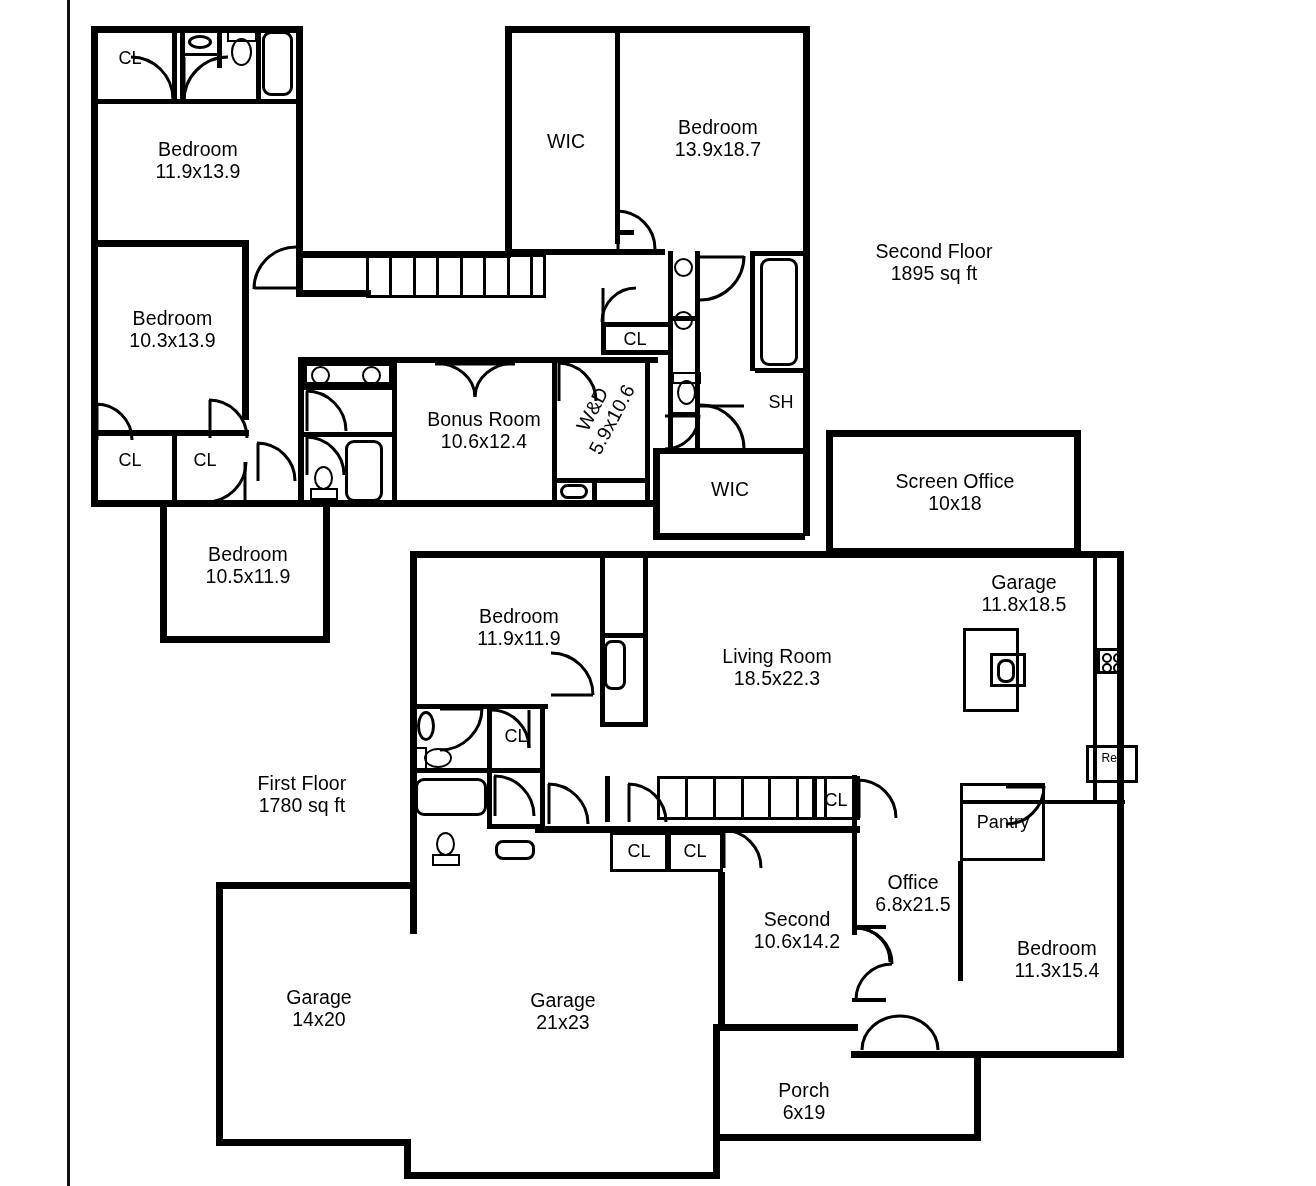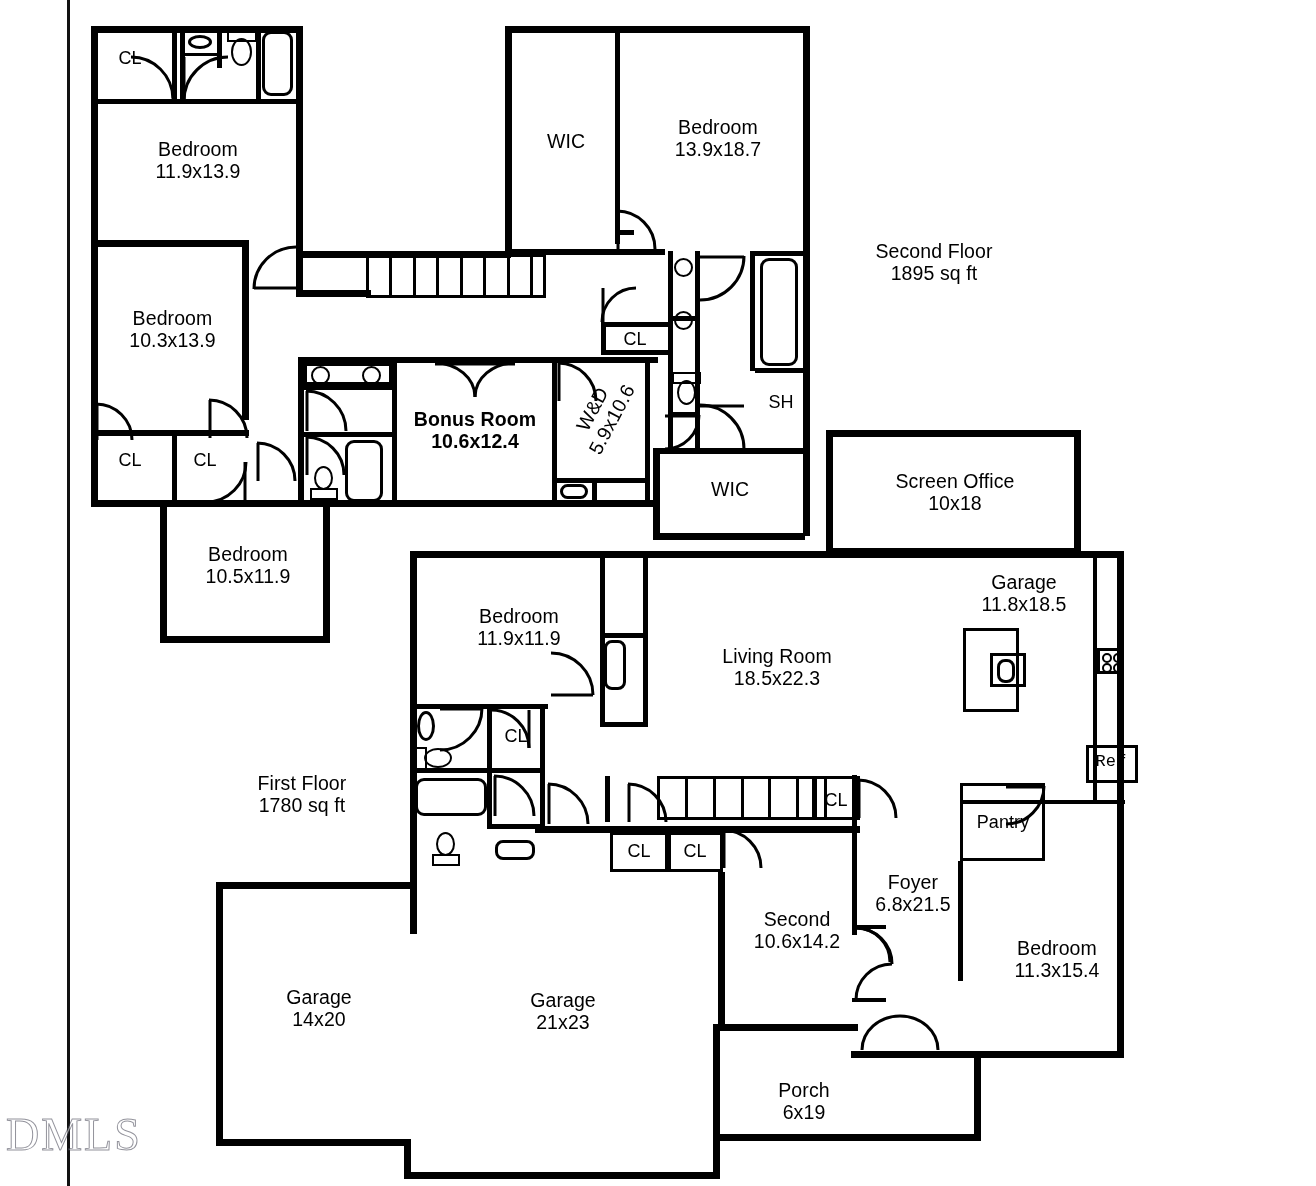--- a/index.html
+++ b/index.html
@@ -10,21 +10,21 @@
   
   .w{position:absolute;background:#000;}
   .wt{position:absolute;background:#000;}
   .inr{position:absolute;border:3px solid #000;box-sizing:border-box;background:transparent;}
 
   
   .lbl{position:absolute;text-align:center;color:#000;line-height:1.14;white-space:pre-line;
        font-family:"Liberation Sans", sans-serif;letter-spacing:.1px;}
   .lbl.rm{font-size:19.5px;}
   .lbl.sm{font-size:18px;}
-  .lbl.tiny{font-size:17px;font-family:Liberation Mono, monospace;}
+  .lbl.tiny{font-size:12px;}
   .lbl.rot{transform-origin:center center;}
 
   
   .fx{position:absolute;box-sizing:border-box;}
   .tub{border:3px solid #000;border-radius:9px;}
   .sinkb{border:3px solid #000;}
   .oval{border:3px solid #000;border-radius:50%;}
   .rnd{border:3px solid #000;border-radius:8px;}
 
   
@@ -221,21 +221,21 @@
           <line x1="1" y1="34" x2="1" y2="0"></line>
         </svg>
     </div>
 
     <div class="w" style="left:298px;top:357px;width:360px;height:6px;"></div>
     <div class="w" style="left:298px;top:357px;width:6px;height:150px;"></div>
     <div class="w" style="left:298px;top:500px;width:360px;height:7px;"></div>
     <div class="wt" style="left:392px;top:360px;width:5px;height:145px;"></div>
     <div class="wt" style="left:552px;top:360px;width:5px;height:145px;"></div>
     <div class="wt" style="left:645px;top:360px;width:5px;height:145px;"></div>
-    <div class="lbl rm" style="left:400px;top:408px;width:150px;font-weight:bold;">Bonus Room
+    <div class="lbl rm" style="left:409px;top:408px;width:150px;">Bonus Room
 10.6x12.4</div>
     <div class="lbl rm rot" style="left:560px;top:392px;width:84px;transform:rotate(-62deg);">W&amp;D
 5.9x10.6</div>
 
     <div class="door" style="left:435px;top:363px;">
       <svg width="40" height="34">
           <path d="M0 0 A40 34 0 0 1 40 34"></path>
           <line x1="0" y1="1" x2="40" y2="1"></line>
         </svg>
     </div>
@@ -430,21 +430,21 @@
     <div class="lbl sm" style="left:963px;top:812px;width:80px;">Pantry</div>
     <div class="door" style="left:1006px;top:786px;">
       <svg width="38" height="38">
           <path d="M38 0 A38 38 0 0 1 0 38"></path>
           <line x1="38" y1="1" x2="0" y2="1"></line>
         </svg>
     </div>
 
     <div class="wt" style="left:852px;top:775px;width:5px;height:160px;"></div>
     <div class="wt" style="left:958px;top:861px;width:5px;height:120px;"></div>
-    <div class="lbl rm" style="left:852px;top:871px;width:122px;">Foyer
+    <div class="lbl rm" style="left:852px;top:871px;width:122px;">Office
 6.8x21.5</div>
 
     <div class="door" style="left:856px;top:928px;">
       <svg width="36" height="36">
           <path d="M0 0 A36 36 0 0 1 36 36"></path>
           <line x1="1" y1="0" x2="1" y2="0"></line>
         </svg>
     </div>
     <div class="door" style="left:856px;top:964px;">
       <svg width="36" height="36">
@@ -490,14 +490,13 @@
 21x23</div>
 
     <div class="w" style="left:713px;top:1024px;width:140px;height:7px;"></div>
     <div class="w" style="left:713px;top:1134px;width:268px;height:7px;"></div>
     <div class="w" style="left:974px;top:1051px;width:7px;height:90px;"></div>
     <div class="lbl rm" style="left:744px;top:1079px;width:120px;">Porch
 6x19</div>
   </div>
 
   <div id="vline"></div>
-  <div id="wm">DMLS</div>
 </div>
 
 </body></html>

